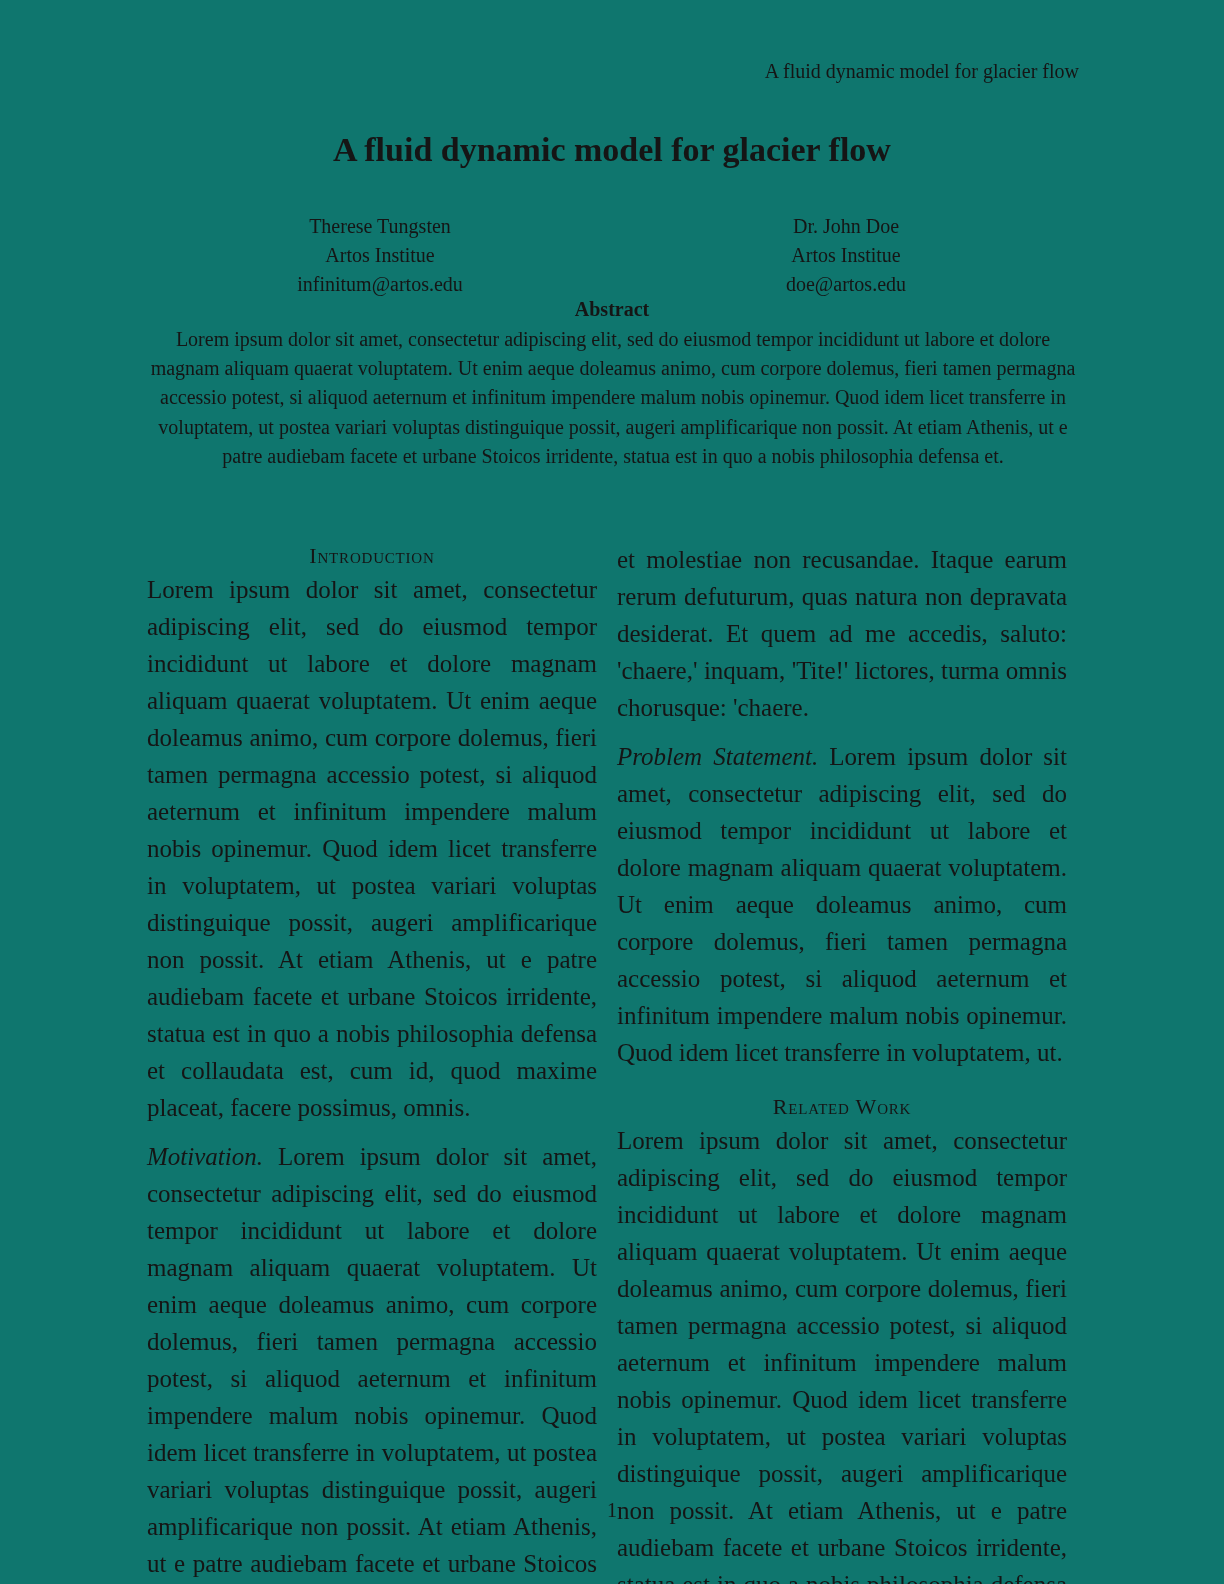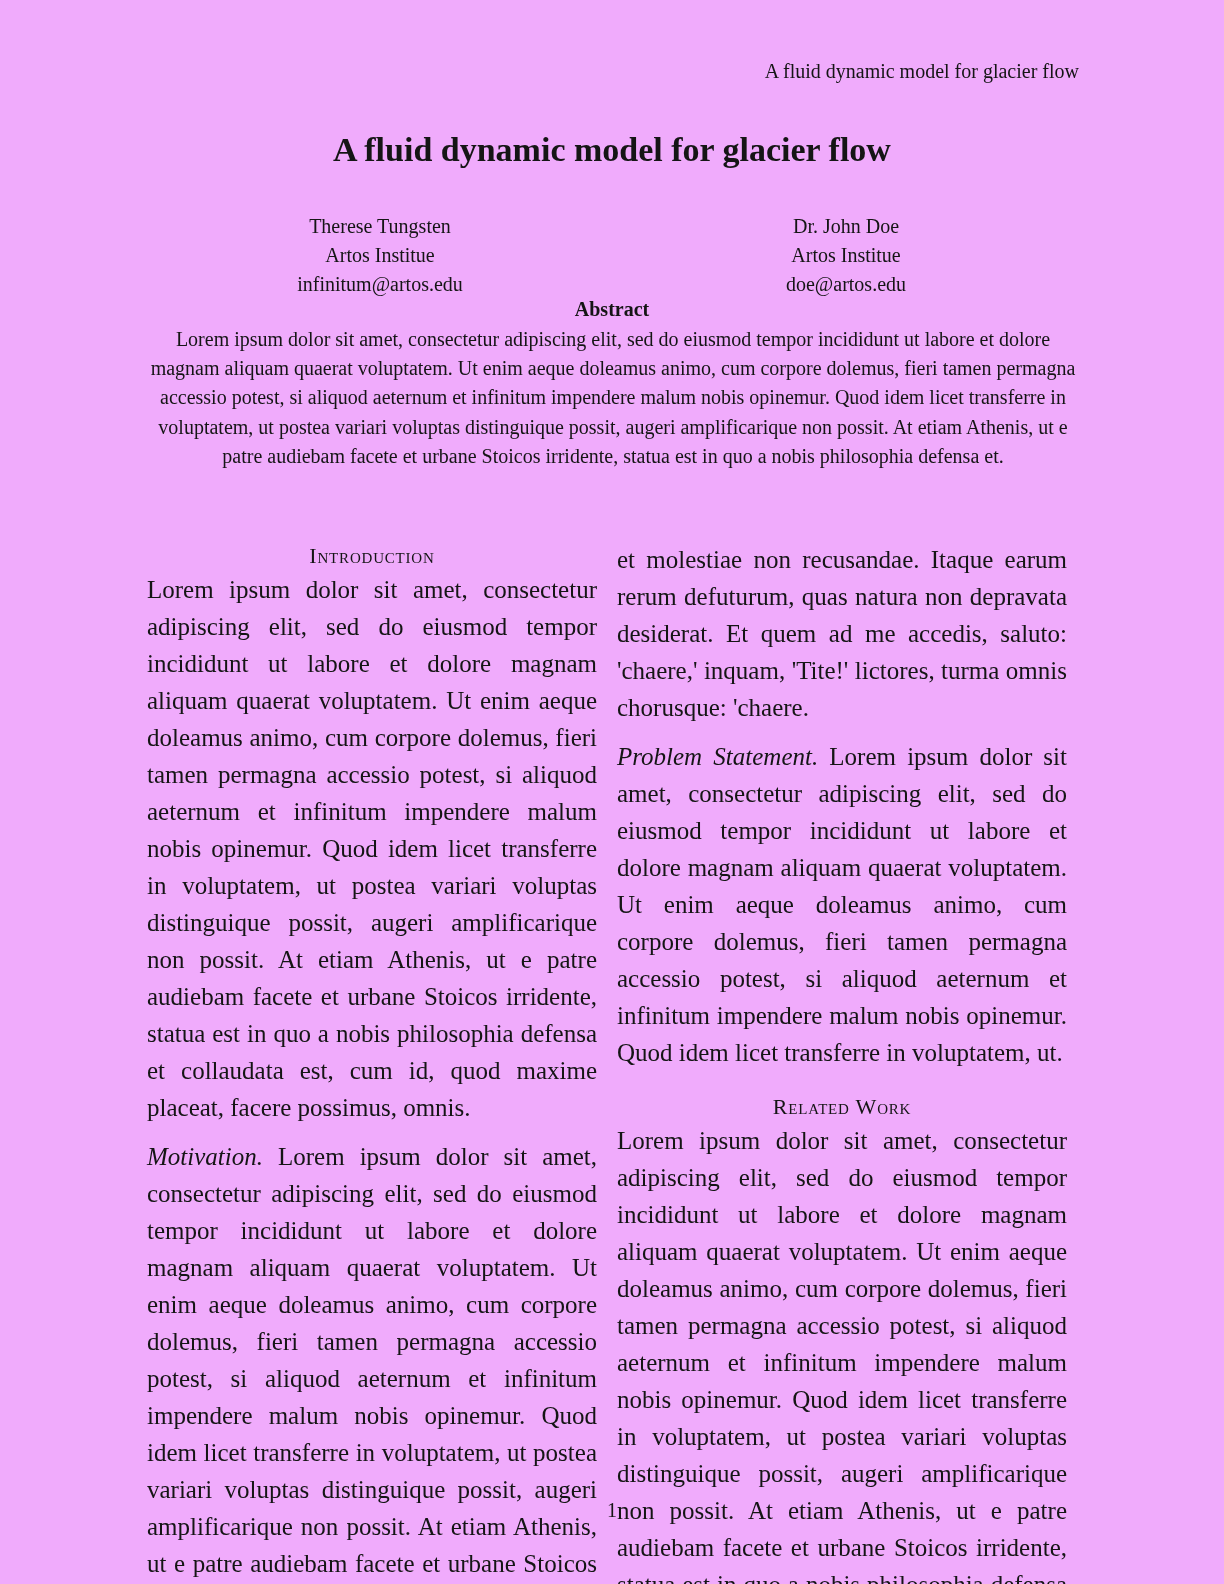--- a/index.html
+++ b/index.html
@@ -4,21 +4,21 @@
 <style>
   html, body {
     margin: 0;
     padding: 0;
     background: #ffffff;
   }
   .page {
     position: relative;
     width: 1224px;
     height: 1584px;
-    background: #f0abfc;
+    background: #0f766e;
     color: #151515;
     font-family: "Liberation Serif", "DejaVu Serif", serif;
     overflow: hidden;
   }
   .running-header {
     position: absolute;
     top: 59px;
     left: 147px;
     width: 932px;
     text-align: right;

